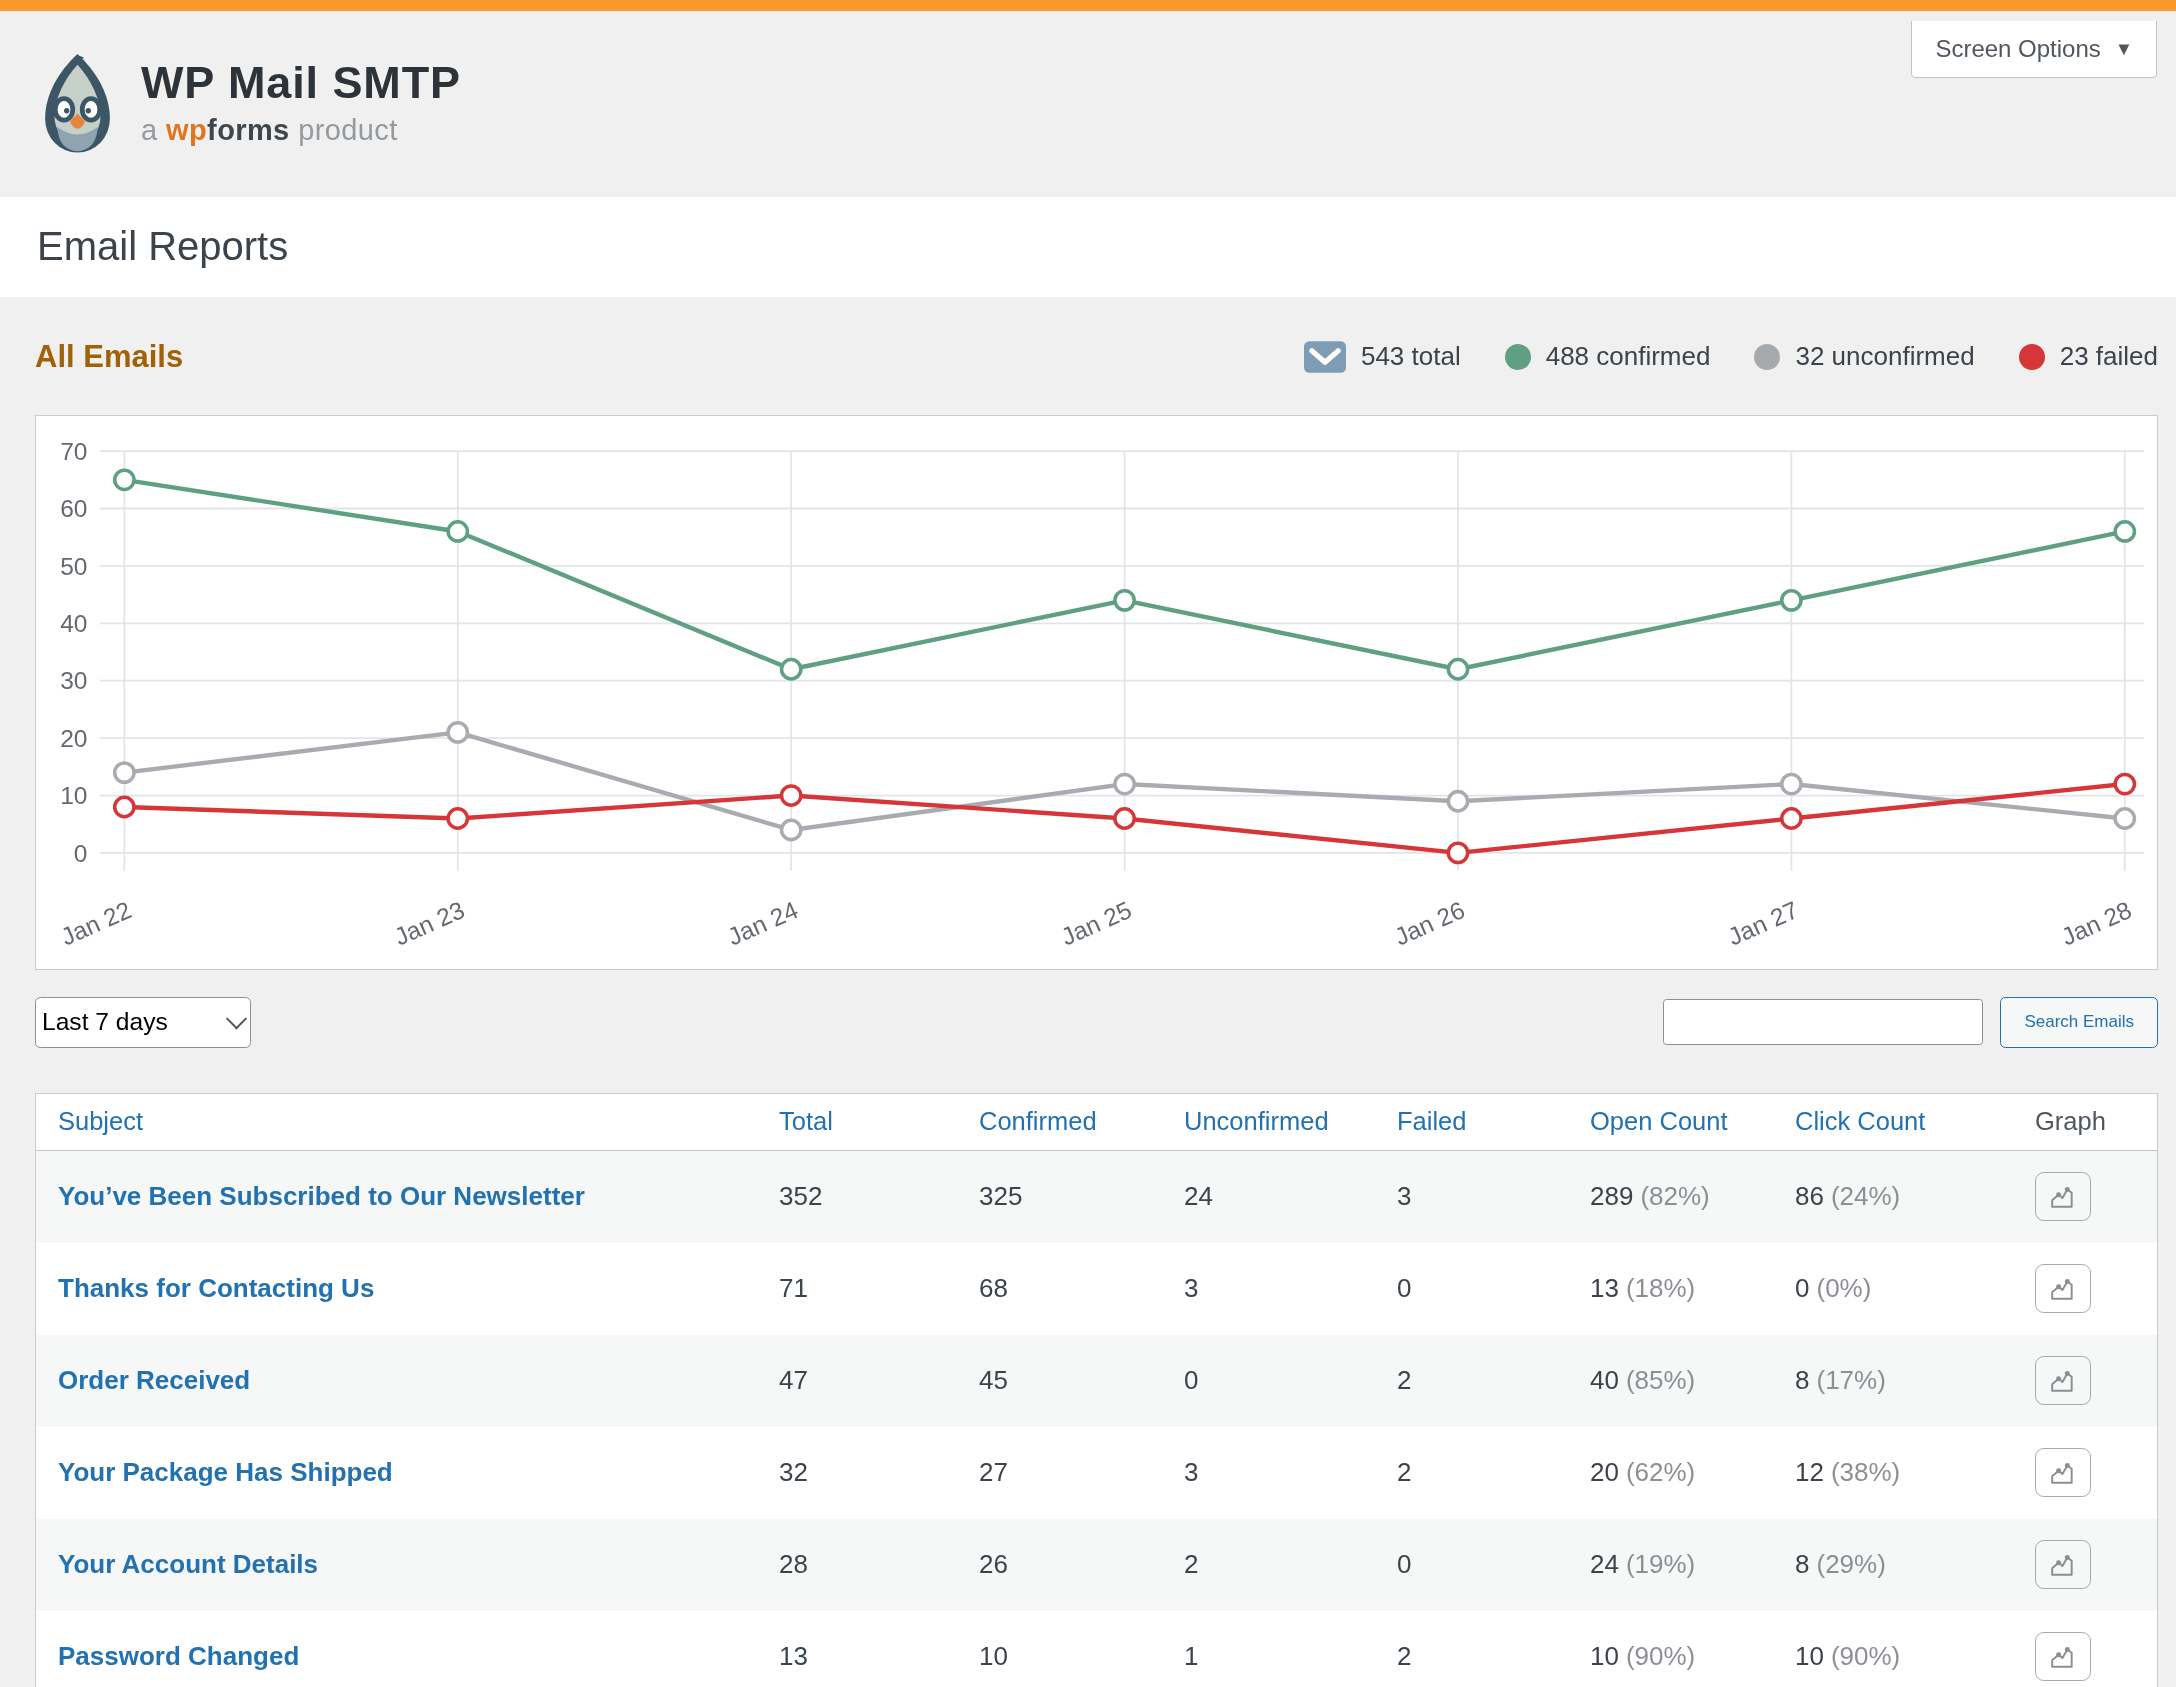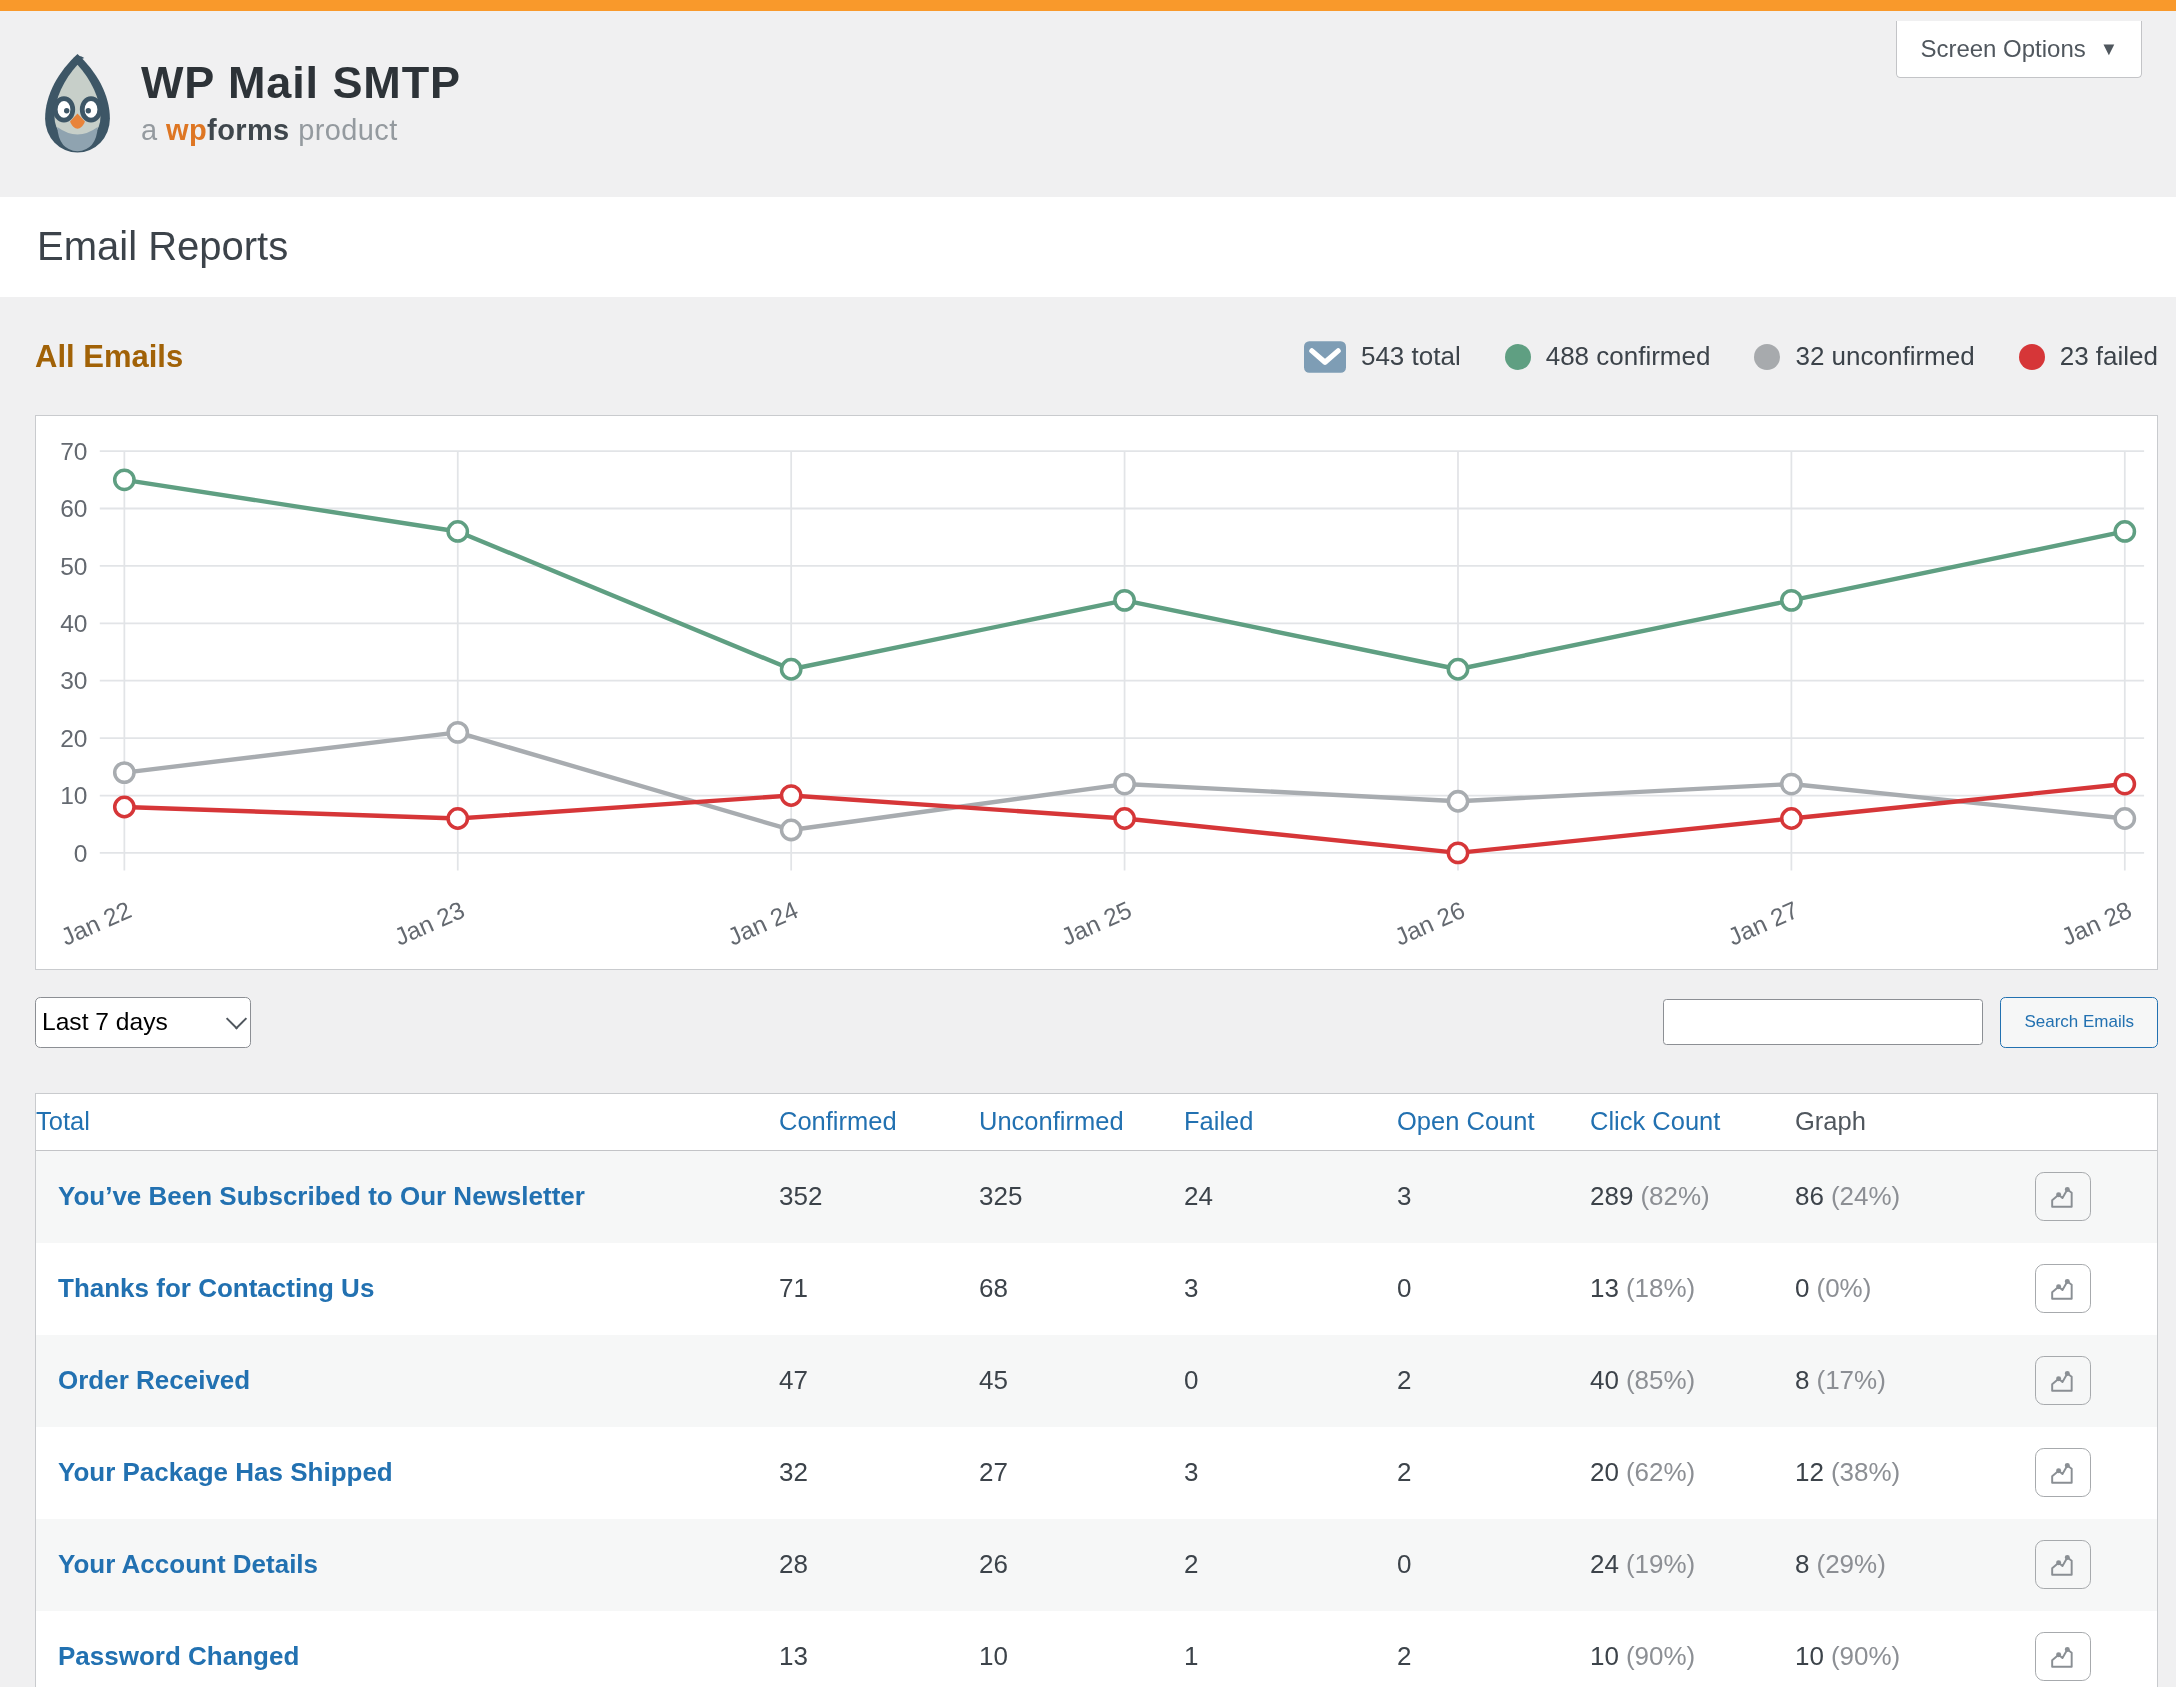--- a/index.html
+++ b/index.html
@@ -10,21 +10,21 @@
   .topbar{height:10.5px;width:100%;background:#f9992b;}
   
   .app-header{height:186px;background:#f0f0f1;display:flex;align-items:center;padding-left:37px;position:relative;}
   .brand{display:flex;align-items:center;gap:23px;}
   .brand svg{width:81px;height:116px;display:block;}
   .brand-title{font-size:45px;font-weight:700;color:#2d3338;letter-spacing:0.9px;line-height:1;}
   .brand-sub{font-size:29px;color:#949a9f;margin-top:8.8px;letter-spacing:0.4px;}
   .brand-sub .wp{color:#de7623;font-weight:700;}
   .brand-sub .forms{color:#3f474d;font-weight:700;}
   .screen-options{
-    position:absolute;top:10.5px;right:35px;background:#fff;border:0.9px solid #c3c4c7;border-top:none;
+    position:absolute;top:10.5px;right:20px;background:#fff;border:0.9px solid #c3c4c7;border-top:none;
     border-radius:0 0 4.4px 4.4px;padding:14px 23px;font-size:24px;color:#50575e;
     display:flex;align-items:center;gap:14px;cursor:pointer;
   }
   .screen-options .caret{font-size:18.4px;line-height:1;color:#50575e;}
   
   .page-title-band{background:#fff;height:100px;display:flex;align-items:center;padding-left:37px;}
   .page-title{font-size:40px;color:#3c434a;font-weight:400;}
   
   .content{margin-left:35px;width:2123px;}
   .section-head{display:flex;justify-content:space-between;align-items:center;margin-top:39px;height:42px;}
@@ -193,20 +193,21 @@
       <span class="chev"></span>
     </div>
     <div class="search-wrap">
       <input class="search-input" type="text" value="" style="">
       <button class="search-btn">Search Emails</button>
     </div>
   </div>
 
   <div class="table-card">
     <div class="trow thead">
+        <div class="col first">Subject</div>
         <div class="col">Total</div>
         <div class="col">Confirmed</div>
         <div class="col">Unconfirmed</div>
         <div class="col">Failed</div>
         <div class="col">Open Count</div>
         <div class="col">Click Count</div>
         <div class="col static">Graph</div>
       </div>
     <div class="tbody">
         <div class="trow">

